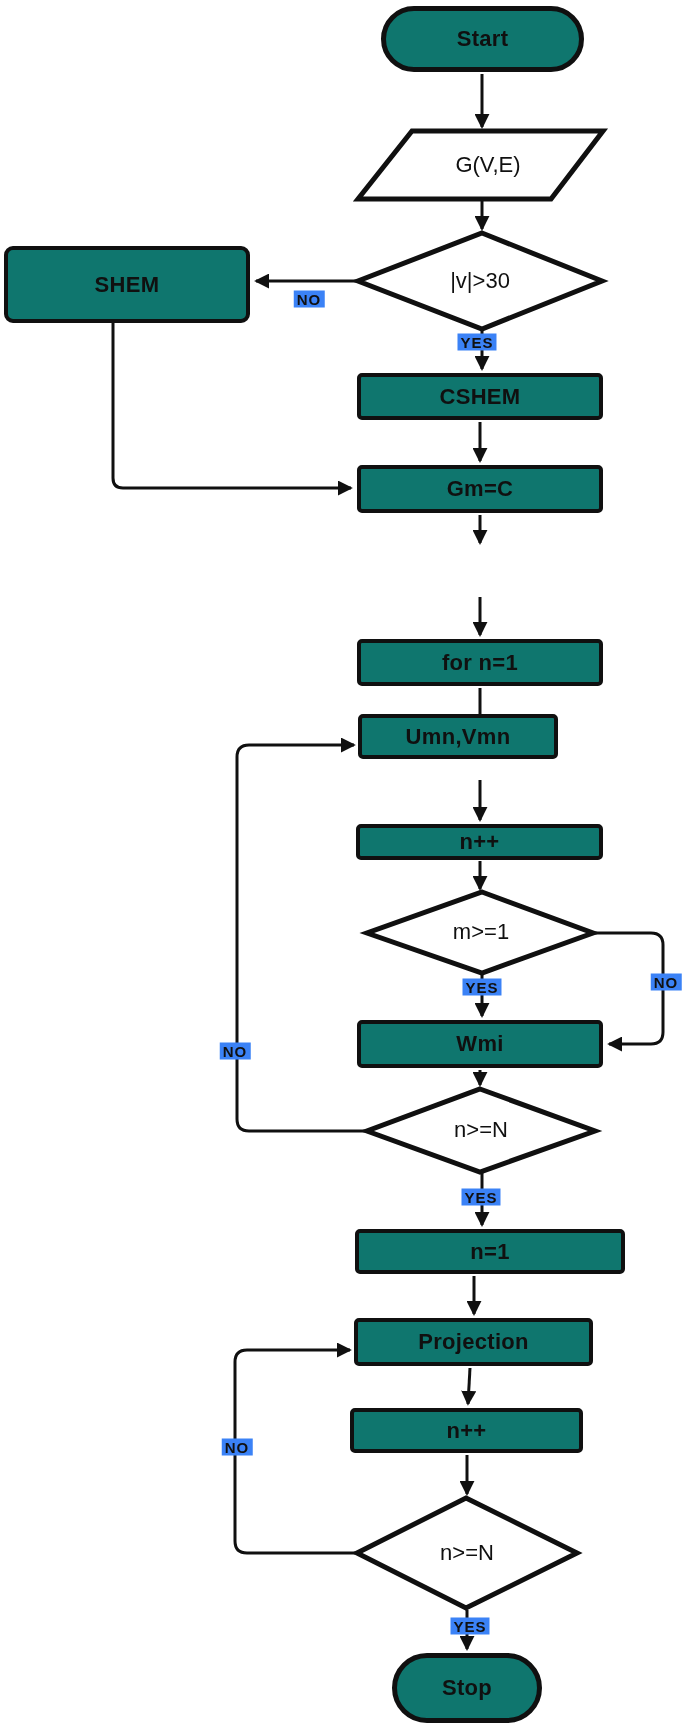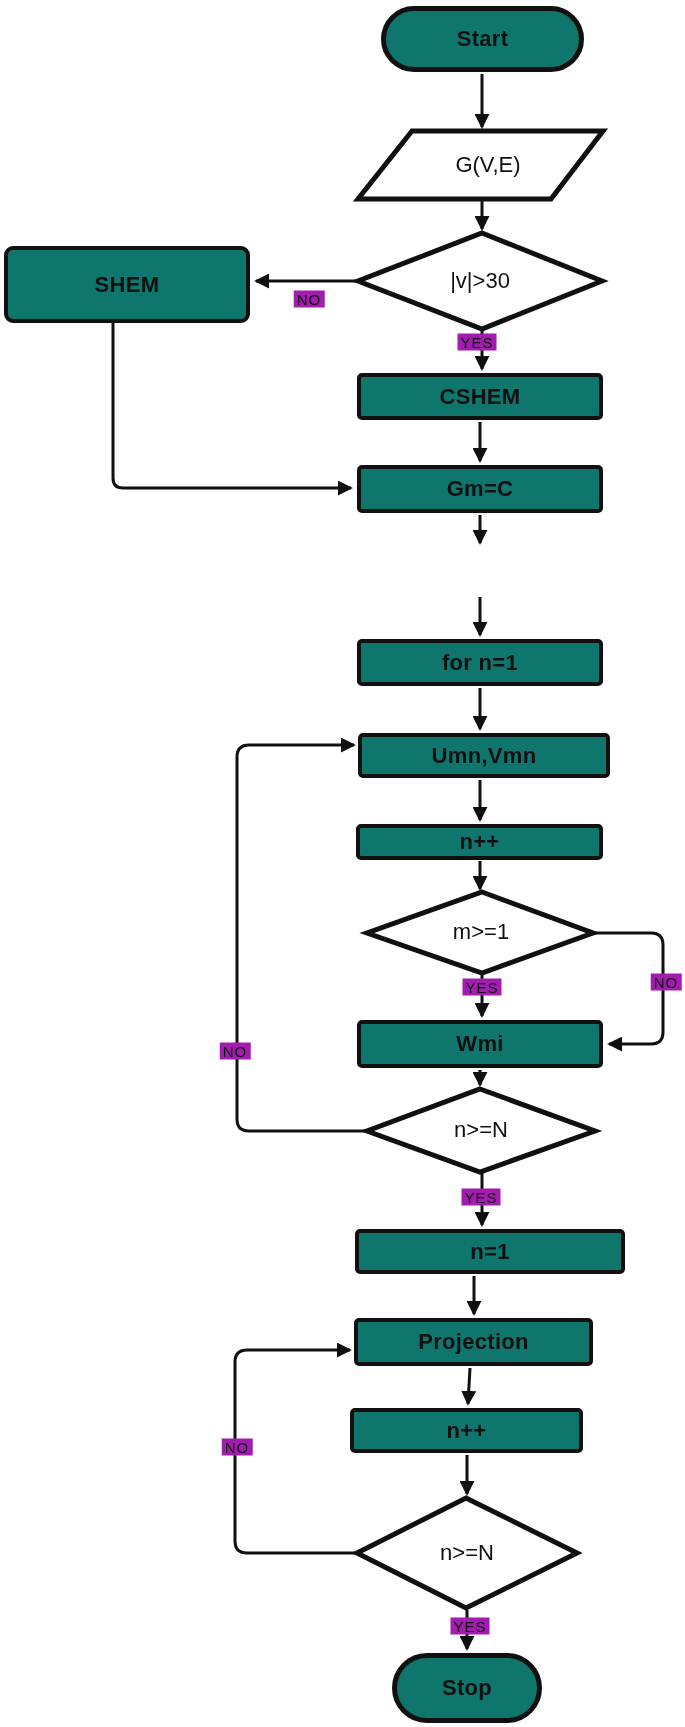--- a/index.html
+++ b/index.html
@@ -16,22 +16,22 @@
     font-weight:bold;font-size:22px;letter-spacing:.3px;white-space:nowrap;
   }
   .pill{border-radius:40px;border-width:5px;}
   .small-font{font-size:23px;letter-spacing:0;}
   .dlabel{
     position:absolute;transform:translate(-50%,-50%);
     font-weight:normal;font-size:22px;white-space:nowrap;
   }
   .elabel{
     position:absolute;transform:translate(-50%,-50%);
-    font-weight:normal;font-size:15px;letter-spacing:1px;
-    background:#a21caf;padding:0 3px;white-space:nowrap;
+    font-weight:bold;font-size:15px;letter-spacing:1px;
+    background:#3b82f6;padding:0 3px;white-space:nowrap;
   }
 </style>
 </head>
 <body>
 
 <div class="stage">
 
   <svg class="layer" viewBox="0 0 685 1727" xmlns="http://www.w3.org/2000/svg">
     <defs>
       <marker id="ah" viewBox="0 0 12 12" refX="10.5" refY="6" markerWidth="15" markerHeight="15" orient="auto" markerUnits="userSpaceOnUse">
@@ -72,21 +72,21 @@
 
   <div class="node" style="left:4px;top:246px;width:246px;height:77px;border-radius:9px">SHEM</div>
 
   <div class="node" style="left:357px;top:373px;width:246px;height:47px">CSHEM</div>
 
   <div class="node" style="left:357px;top:465px;width:246px;height:48px">Gm=C</div>
 
 
   <div class="node" style="left:357px;top:639px;width:246px;height:47px">for n=1</div>
 
-  <div class="node" style="left:358px;top:733px;width:252px;height:45px">Umn,Vmn</div>
+  <div class="node" style="left:358px;top:714px;width:200px;height:45px">Umn,Vmn</div>
 
   <div class="node" style="left:356px;top:824px;width:247px;height:36px">n++</div>
 
   <div class="node" style="left:357px;top:1020px;width:246px;height:48px">Wmi</div>
 
   <div class="node" style="left:355px;top:1229px;width:270px;height:45px">n=1</div>
 
   <div class="node" style="left:354px;top:1318px;width:239px;height:48px">Projection</div>
 
   <div class="node" style="left:350px;top:1408px;width:233px;height:45px">n++</div>

